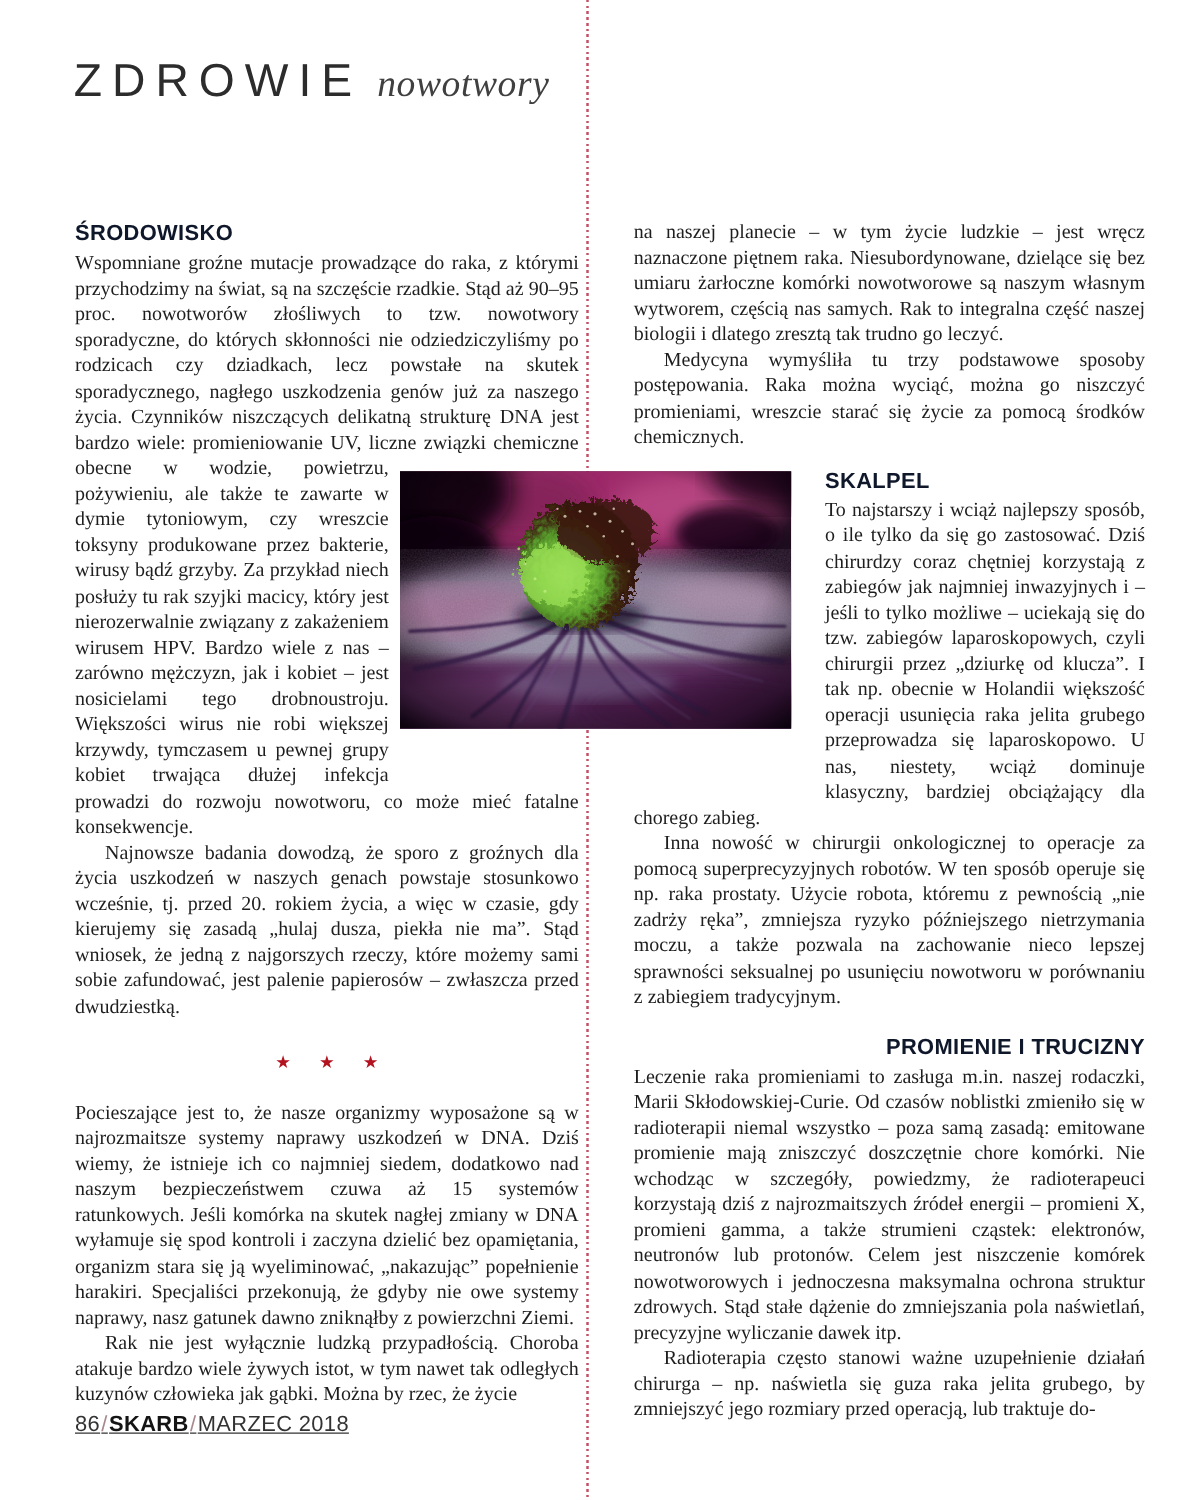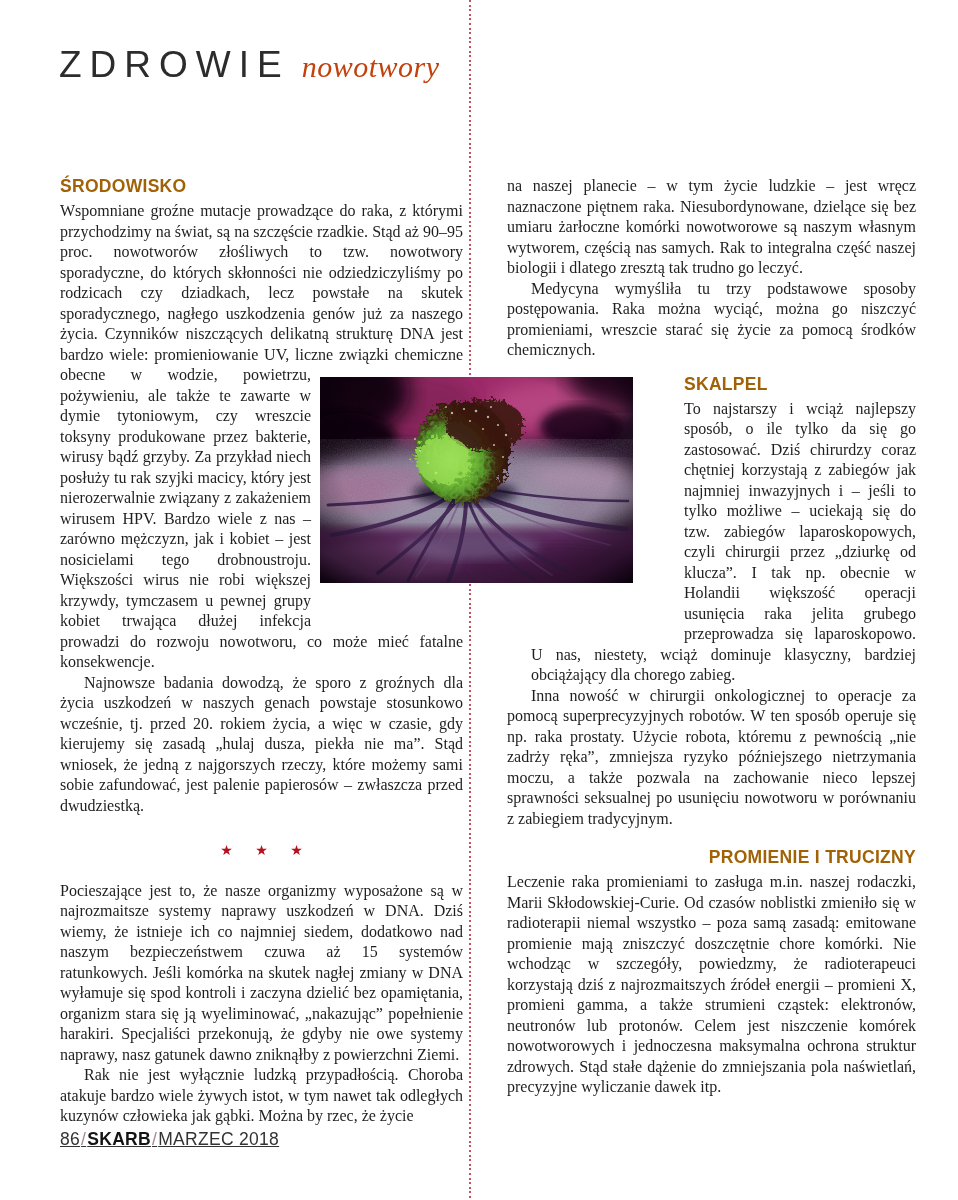--- a/index.html
+++ b/index.html
@@ -8,38 +8,38 @@
 
   
   .gutter-line{position:absolute;left:469px;top:0;width:2px;height:1200px;z-index:0;
     background-image:repeating-linear-gradient(to bottom,#c15168 0px,#c15168 2px,transparent 2px,transparent 4.6px);}
 
   
   .header{position:absolute;left:59px;top:44px;display:flex;align-items:baseline;z-index:1;}
   .header-section{font-family:"Liberation Sans",sans-serif;font-weight:300;font-size:37px;
     letter-spacing:8px;color:#2c2c2c;}
   .header-topic{font-family:"Liberation Serif",serif;font-style:italic;font-size:30px;
-    color:#c2410c;margin-left:12px;letter-spacing:0.5px;}
+    color:#404040;margin-left:12px;letter-spacing:0.5px;}
 
   
   .col{position:absolute;top:176px;z-index:1;font-size:16px;line-height:20.5px;
        text-align:justify;color:#1e1e1e;}
   .col-left{left:60px;width:403px;}
   .col-right{left:507px;width:409px;}
 
   .sec-heading{font-family:"Liberation Sans",sans-serif;font-size:17.5px;font-weight:700;
-    letter-spacing:0.3px;color:#a16207;margin:0 0 4px 0;text-align:left;line-height:21px;}
+    letter-spacing:0.3px;color:#0f172a;margin:0 0 4px 0;text-align:left;line-height:21px;}
   .para{margin:0;}
   .indent{text-indent:24px;}
   .cont-a{text-align-last:justify;}
 
   
   .spacer-right{float:right;width:152px;height:258px;}
   .spacer-left{float:left;width:153px;height:258px;}
-  .wrap-sec{margin-top:13px;margin-left:24px;}
+  .wrap-sec{margin-top:13px;}
   .after-wrap{margin-top:0;}
 
   .stars{ text-align:center;color:#b3121f;font-family:"DejaVu Sans",sans-serif;
     font-size:14px;letter-spacing:9px;margin:24px 0 20px 0;text-indent:9px;}
 
   .heading-gap{margin-top:18px;text-align:right;}
 
   
   .photo{position:absolute;left:320px;top:377px;width:313px;height:206px;z-index:2;}
   .photo svg{display:block;width:100%;height:100%;}
@@ -80,20 +80,21 @@
     <p class="para">na naszej planecie – w tym życie ludzkie – jest wręcz naznaczone piętnem raka. Niesubordynowane, dzielące się bez umiaru żarłoczne komórki nowotworowe są naszym własnym wytworem, częścią nas samych. Rak to integralna część naszej biologii i dlatego zresztą tak trudno go leczyć.</p>
     <p class="para indent">Medycyna wymyśliła tu trzy podstawowe sposoby postępowania. Raka można wyciąć, można go niszczyć promieniami, wreszcie starać się życie za pomocą środków chemicznych.</p>
     <div class="wrap-sec">
       <span class="spacer-left"></span>
       <h2 class="sec-heading">SKALPEL</h2>
       <div class="para">To najstarszy i wciąż najlepszy sposób, o ile tylko da się go zastosować. Dziś chirurdzy coraz chętniej korzystają z zabiegów jak najmniej inwazyjnych i – jeśli to tylko możliwe – uciekają się do tzw. zabiegów laparoskopowych, czyli chirurgii przez „dziurkę od klucza”. I tak np. obecnie w Holandii większość operacji usunięcia raka jelita grubego przeprowadza się laparoskopowo. U nas, niestety, wciąż dominuje klasyczny, bardziej obciążający dla chorego zabieg.</div>
     </div>
     <p class="para indent after-wrap">Inna nowość w chirurgii onkologicznej to operacje za pomocą superprecyzyjnych robotów. W ten sposób operuje się np. raka prostaty. Użycie robota, któremu z pewnością „nie zadrży ręka”, zmniejsza ryzyko późniejszego nietrzymania moczu, a także pozwala na zachowanie nieco lepszej sprawności seksualnej po usunięciu nowotworu w porównaniu z zabiegiem tradycyjnym.</p>
     <h2 class="sec-heading heading-gap">PROMIENIE I TRUCIZNY</h2>
     <p class="para">Leczenie raka promieniami to zasługa m.in. naszej rodaczki, Marii Skłodowskiej-Curie. Od czasów noblistki zmieniło się w radioterapii niemal wszystko – poza samą zasadą: emitowane promienie mają zniszczyć doszczętnie chore komórki. Nie wchodząc w szczegóły, powiedzmy, że radioterapeuci korzystają dziś z najrozmaitszych źródeł energii – promieni X, promieni gamma, a także strumieni cząstek: elektronów, neutronów lub protonów. Celem jest niszczenie komórek nowotworowych i jednoczesna maksymalna ochrona struktur zdrowych. Stąd stałe dążenie do zmniejszania pola naświetlań, precyzyjne wyliczanie dawek itp.</p>
+    <p class="para indent">Radioterapia często stanowi ważne uzupełnienie działań chirurga – np. naświetla się guza raka jelita grubego, by zmniejszyć jego rozmiary przed operacją, lub traktuje do-</p>
   </div>
 
   <div class="photo">
     <svg viewBox="0 0 313 206" preserveAspectRatio="none" aria-hidden="true">
       <defs>
         <radialGradient id="gCell" cx="38%" cy="58%" r="68%">
           <stop offset="0%" stop-color="#a8e262"></stop>
           <stop offset="28%" stop-color="#7cc63e"></stop>
           <stop offset="50%" stop-color="#55962a"></stop>
           <stop offset="68%" stop-color="#3f2c12"></stop>

